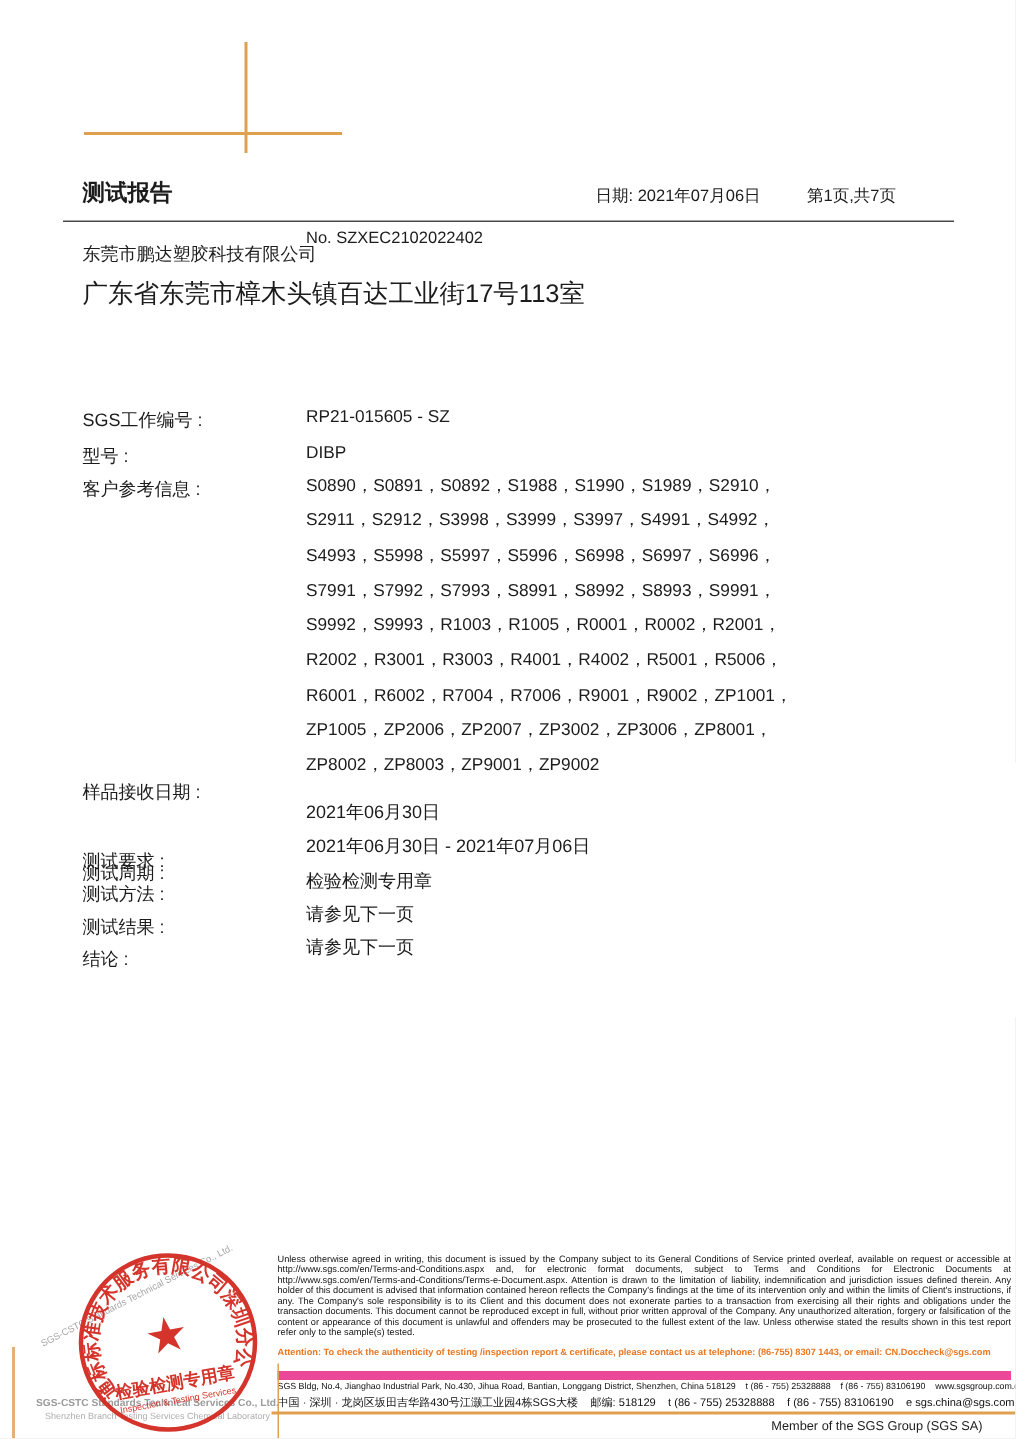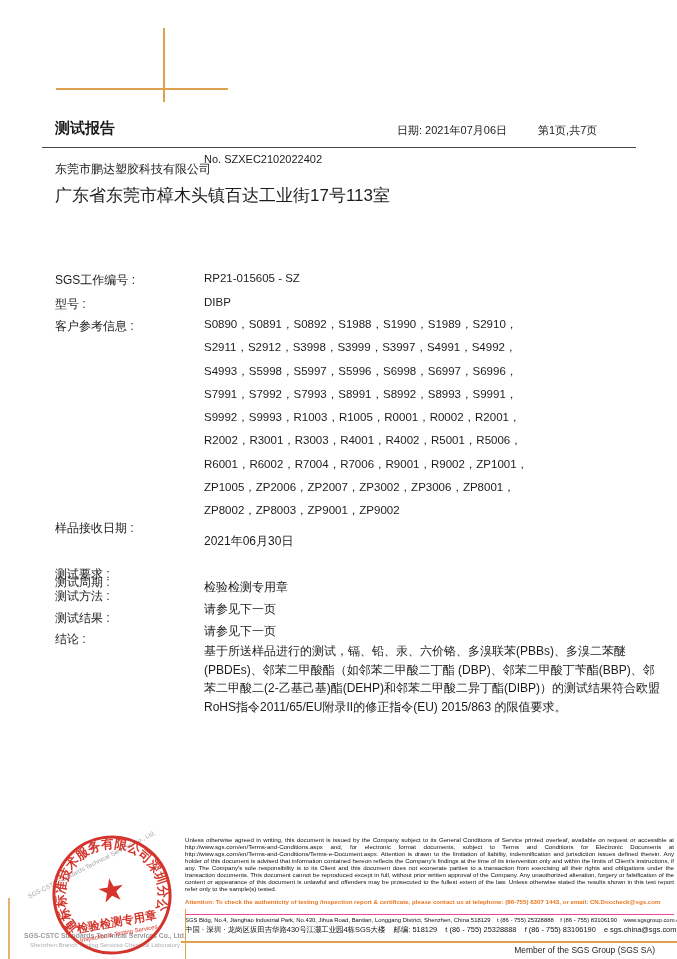--- a/index.html
+++ b/index.html
@@ -27,21 +27,21 @@
   .flabel{position:absolute;left:55px;font-size:12px;}
   .fvalue{position:absolute;left:204px;font-size:11.5px;white-space:pre-line;}
   .fvalue.cjk{font-size:12px;margin-top:13px;}
   .multi{line-height:23.3px;}
   .conclusion{width:460px;line-height:18.6px;white-space:normal;}
   
   .disclaimer{left:185px;top:837px;width:489px;font-size:6.15px;line-height:1.13;
     text-align:justify;color:#101010;}
   .attention{left:185px;top:899px;width:489px;font-size:6.15px;line-height:1.13;
     font-weight:bold;color:#e87722;}
-  .addr-block{left:185px;top:914px;width:489px;border-top:1px solid #ec4899;padding-top:2px;}
+  .addr-block{left:185px;top:914px;width:489px;border-top:6px solid #ec4899;padding-top:2px;}
   .addr-en{font-size:5.9px;color:#111;white-space:pre;}
   .addr-cn{font-size:7.4px;color:#111;white-space:pre;margin-top:2px;}
   .bottom-rule{left:181px;top:941px;width:496px;height:2px;background:#dfa050;}
   .footer-vline{left:185px;top:909px;width:1px;height:50px;background:#dfa050;}
   .edge-mark{left:8px;top:898px;width:2px;height:61px;background:#e3b177;}
   .member{right:22px;top:945px;font-size:8.5px;color:#1c1c1c;text-align:center;}
   
   .co-line1{left:24px;top:932px;font-size:6.8px;font-weight:bold;color:#9b9b9b;white-space:nowrap;}
   .co-line2{left:30px;top:942px;font-size:6px;color:#aeaeae;white-space:nowrap;}
   .co-diag{left:28px;top:893px;font-size:6.3px;color:#a5a5a5;white-space:nowrap;
@@ -80,32 +80,32 @@
 S9992，S9993，R1003，R1005，R0001，R0002，R2001，
 R2002，R3001，R3003，R4001，R4002，R5001，R5006，
 R6001，R6002，R7004，R7006，R9001，R9002，ZP1001，
 ZP1005，ZP2006，ZP2007，ZP3002，ZP3006，ZP8001，
 ZP8002，ZP8003，ZP9001，ZP9002</div>
 
   <div class="flabel" style="top:520px">样品接收日期 :</div>
   <div class="fvalue cjk" style="top:520px">2021年06月30日</div>
 
   <div class="flabel" style="top:574px">测试周期 :</div>
+  <div class="fvalue cjk" style="top:543px">2021年06月30日 - 2021年07月06日</div>
 
   <div class="flabel" style="top:566px">测试要求 :</div>
   <div class="fvalue cjk" style="top:566px">检验检测专用章</div>
 
   <div class="flabel" style="top:588px">测试方法 :</div>
   <div class="fvalue cjk" style="top:588px">请参见下一页</div>
 
   <div class="flabel" style="top:610px">测试结果 :</div>
   <div class="fvalue cjk" style="top:610px">请参见下一页</div>
 
   <div class="flabel" style="top:631px">结论 :</div>
-  <div class="fvalue cjk conclusion" style="top:629px">基于所送样品进行的测试，镉、铅、汞、六价铬、多溴联苯(PBBs)、多溴二苯醚(PBDEs)、邻苯二甲酸酯（如邻苯二甲酸二丁酯 (DBP)、邻苯二甲酸丁苄酯(BBP)、邻苯二甲酸二(2-乙基己基)酯(DEHP)和邻苯二甲酸二异丁酯(DIBP)）的测试结果符合欧盟RoHS指令2011/65/EU附录II的修正指令(EU) 2015/863 的限值要求。</div>
 
   <div class="abs co-diag">SGS-CSTC Standards Technical Services Co., Ltd.</div>
   <div class="abs co-line1">SGS-CSTC Standards Technical Services Co., Ltd.</div>
   <div class="abs co-line2">Shenzhen Branch Testing Services Chemical Laboratory</div>
 
   <svg class="abs stamp" viewBox="0 0 124 124">
     <circle cx="62" cy="62" r="58" fill="none" stroke="#d1251b" stroke-width="3"></circle>
     <path id="stamp-arc" d="M 23.5,89 A 47,47 0 1 1 100.5,89" fill="none"></path>
     <text font-size="12.5" fill="#d1251b" font-weight="bold">
       <textPath href="#stamp-arc" startOffset="0">通标标准技术服务有限公司深圳分公司</textPath>

